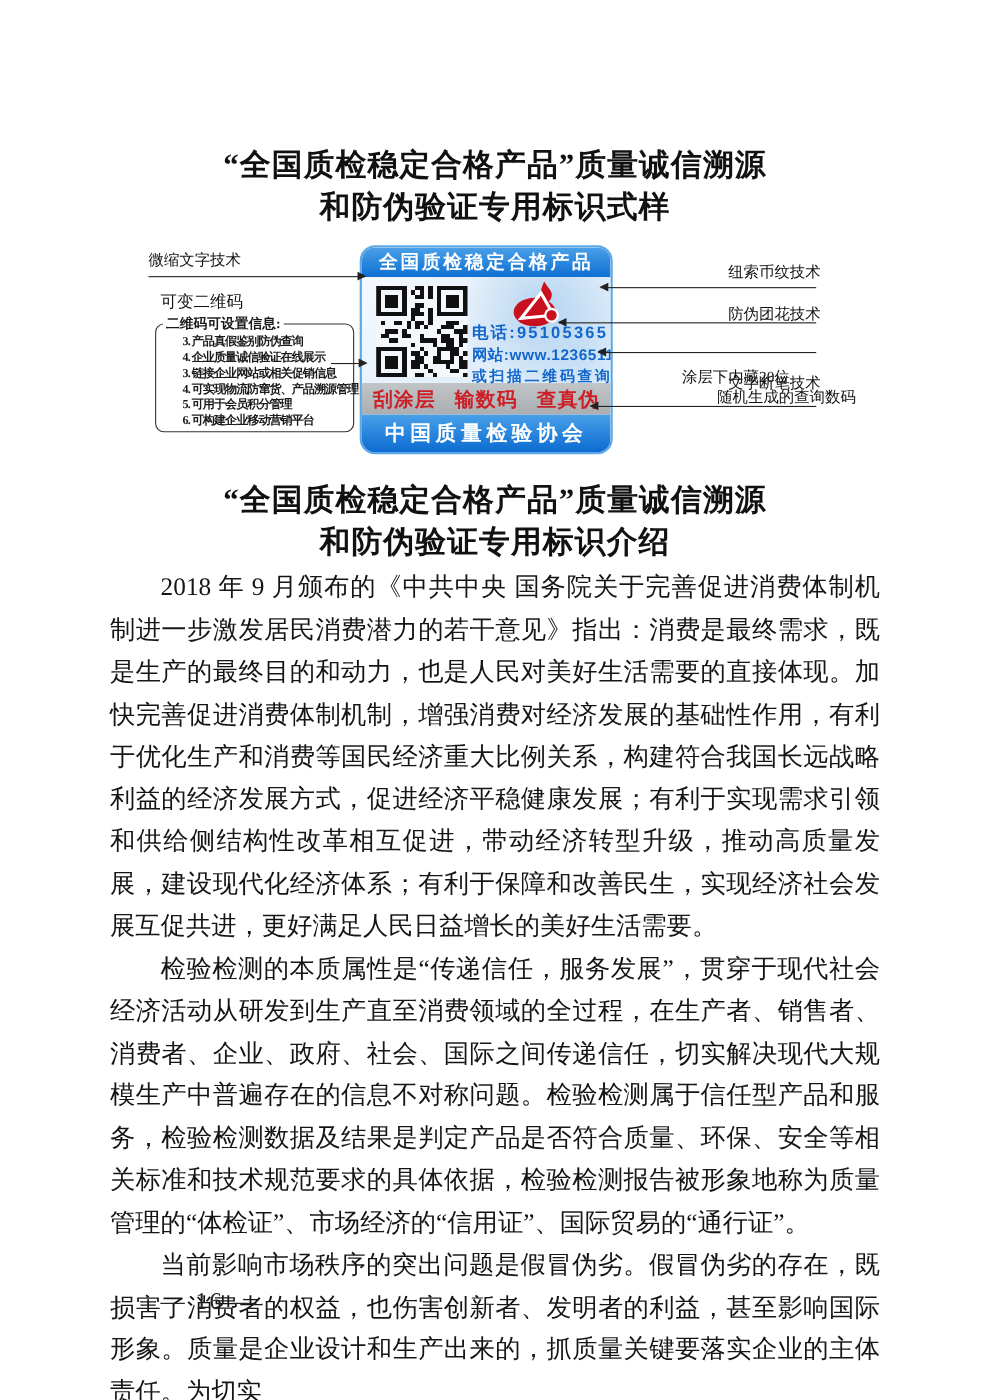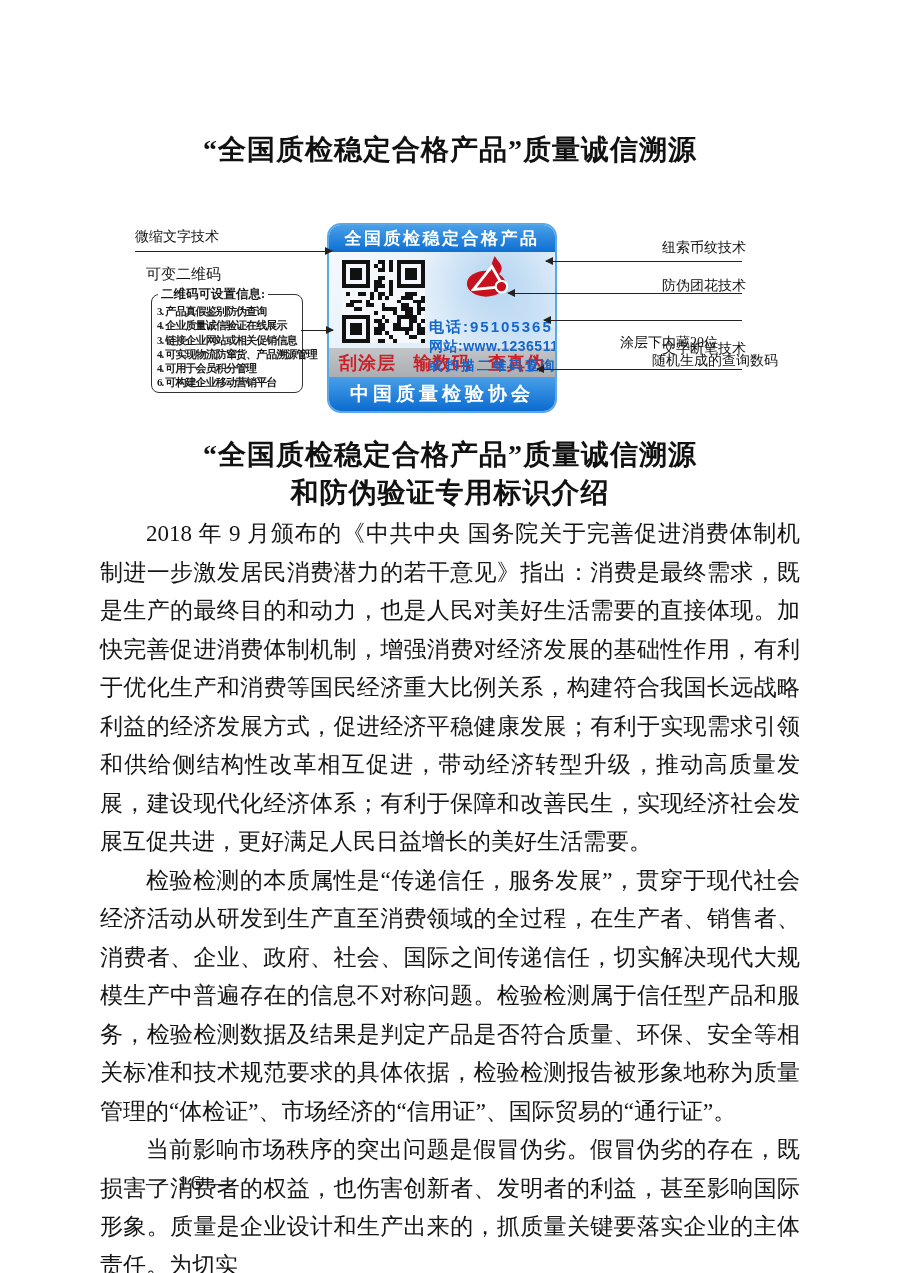--- a/index.html
+++ b/index.html
@@ -19,55 +19,56 @@
     font-size:17px;letter-spacing:2.5px;}
   .stk-mid{flex:1;position:relative;
     background:
       radial-gradient(circle at 72% 28%, rgba(150,195,235,.55), rgba(150,195,235,0) 42%),
       radial-gradient(circle at 88% 80%, rgba(165,205,240,.45), rgba(165,205,240,0) 40%),
       linear-gradient(135deg,#f4f9fe 0%,#e2eef9 55%,#eef5fc 100%);}
   .qr{position:absolute;left:13px;top:8px;width:83px;height:83px;}
   .qr svg{width:100%;height:100%;shape-rendering:crispEdges;}
   .stk-logo{position:absolute;left:136px;top:2px;width:46px;height:47px;}
   .stk-lines{position:absolute;left:100px;top:41px;color:#1266cc;font-weight:bold;
-    font-family:"Liberation Sans","DejaVu Sans",sans-serif;white-space:nowrap;margin-top:24px;}
+    font-family:"Liberation Sans","DejaVu Sans",sans-serif;white-space:nowrap;}
   .stk-phone{font-size:15px;letter-spacing:2px;line-height:20px;}
   .stk-web{font-size:14px;letter-spacing:.5px;line-height:19px;}
   .stk-scan{font-size:13.5px;letter-spacing:2.5px;line-height:19px;}
   .stk-gray{height:29px;background:linear-gradient(#c2c5c8,#aaaeb2);
     display:flex;align-items:center;justify-content:center;
     color:#cc1f26;font-weight:bold;font-size:18px;letter-spacing:1px;word-spacing:12px;font-family:Liberation Serif, serif;}
   .stk-footer{height:34px;background:linear-gradient(#49a0e8,#0b6bd0);
     font-size:19px;letter-spacing:4px;}
   
   .ann{position:absolute;font-size:14px;color:#111;white-space:nowrap;z-index:3;}
   .cline{position:absolute;height:0;border-top:1.4px solid #222;z-index:3;}
   .ah-left{position:absolute;left:-1px;top:-4.7px;width:0;height:0;
     border:4px solid transparent;border-right:8px solid #222;border-left:0;}
   .ah-right{position:absolute;right:-1px;top:-4.7px;width:0;height:0;
     border:4px solid transparent;border-left:8px solid #222;border-right:0;}
-  .qr-box{position:absolute;left:151px;top:294px;width:152px;height:99px;
-    border:1.5px solid #333;border-radius:8px;box-sizing:border-box;background:#fff;z-index:3;}
+  .qr-box{position:absolute;left:141px;top:294px;width:181px;height:99px;
+    border:1.5px solid #333;border-radius:8px;box-sizing:border-box;background:#fff;z-index:3;padding-left:19px;}
   .qr-box-title{position:absolute;left:6px;top:-9px;background:#fff;padding:0 3px;
     font-size:12.5px;font-weight:bold;white-space:nowrap;}
   .qr-box-items{padding:9px 2px 0 5px;}
   .qr-box-items div{font-size:11px;letter-spacing:-0.9px;line-height:14.3px;
     font-weight:bold;white-space:nowrap;}
   
   .body-text{position:absolute;left:100px;top:515px;width:700px;
     font-size:23px;line-height:38.5px;text-align:justify;color:#151515;}
   .body-text p{margin:0;text-indent:2em;}
   .page-num{position:absolute;left:146px;top:1170px;font-size:22px;letter-spacing:2px;color:#222;}
 </style>
 </head>
 <body>
 
 <div id="page">
 
   <div class="doc-title" style="top:131px;">“全国质检稳定合格产品”质量诚信溯源</div>
+  <div class="doc-title" style="top:169px;">和防伪验证专用标识式样</div>
 
   <div class="sticker">
     <div class="stk-band stk-header">全国质检稳定合格产品</div>
     <div class="stk-mid">
       <div class="qr">
         <svg viewBox="0 0 21 21" xmlns="http://www.w3.org/2000/svg">
             <rect x="0" y="0" width="21" height="21" fill="#f4f8fc"></rect>
             <rect x="9" y="0" width="1" height="1" fill="#111"></rect>
             <rect x="10" y="0" width="1" height="1" fill="#111"></rect>
             <rect x="12" y="0" width="1" height="1" fill="#111"></rect>
@@ -212,21 +213,21 @@
 
   <div class="ann" style="left:146px;top:265px;font-size:15px;">可变二维码</div>
 
   <div class="qr-box">
     <div class="qr-box-title">二维码可设置信息:</div>
     <div class="qr-box-items">
       <div>3. 产品真假鉴别防伪查询</div>
       <div>4. 企业质量诚信验证在线展示</div>
       <div>3. 链接企业网站或相关促销信息</div>
       <div>4. 可实现物流防窜货、产品溯源管理</div>
-      <div>4. 可用于会员积分管理</div>
+      <div>5. 可用于会员积分管理</div>
       <div>6. 可构建企业移动营销平台</div>
     </div>
   </div>
   <div class="cline" style="left:301px;top:330px;width:32px;">
       <span class="ah-right"></span>
     </div>
 
   <div class="ann" style="left:662px;top:239px;text-align:center;">纽索币纹技术</div>
   <div class="cline" style="left:546px;top:261px;width:196px;">
       <span class="ah-left"></span>

